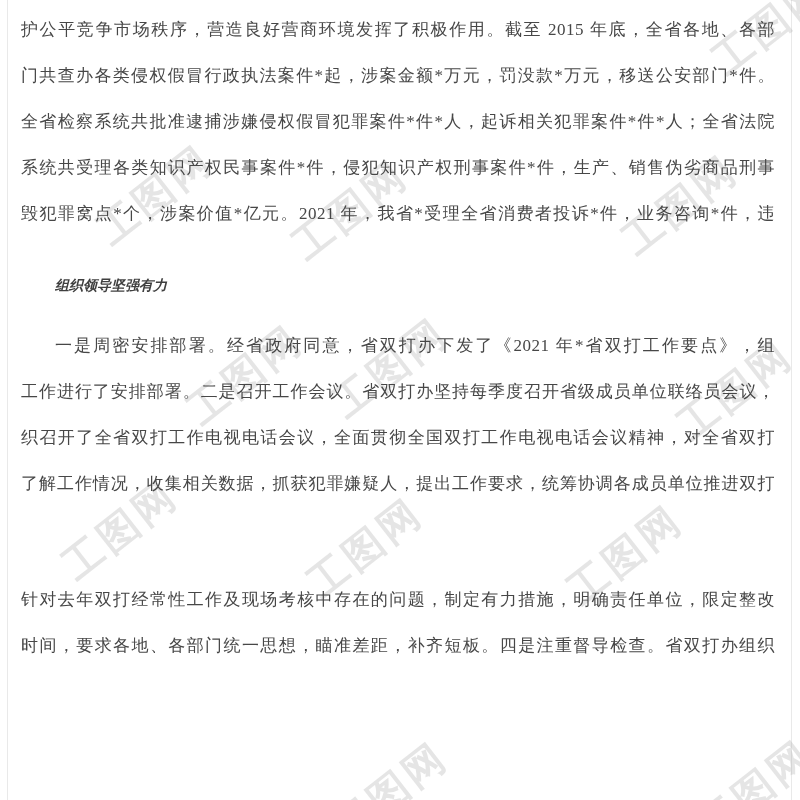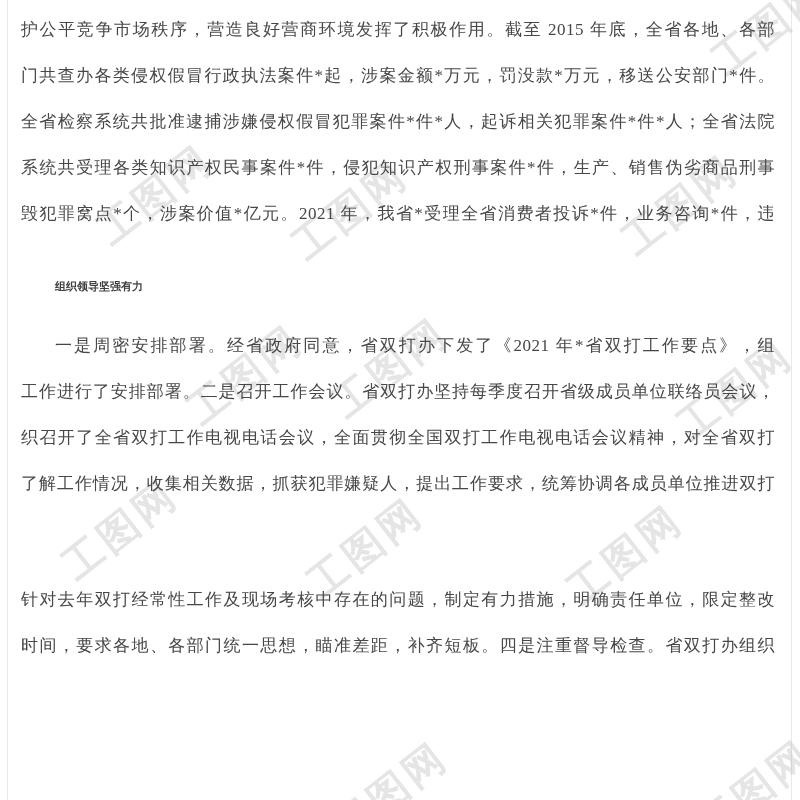--- a/index.html
+++ b/index.html
@@ -63,27 +63,28 @@
     text-align-last: justify;
     letter-spacing: 0.5px;
   }
   .line.end {
     text-align-last: left;
   }
   .line.indent {
     text-indent: 34px;
   }
   .heading {
-    font-size: 11px;
+    font-size: 14px;
     line-height: 46px;
     height: 46px;
     font-weight: 700;
     color: #3f3f3f;
     padding-left: 34px;
     margin-top: 26px;
+    font-style: italic;
   }
   .para2 { margin-top: 14px; }
   .para3 { margin-top: 70px; }
 </style>
 </head>
 <body>
 
 <div class="page">
 
   <div class="page-edge left"></div>

